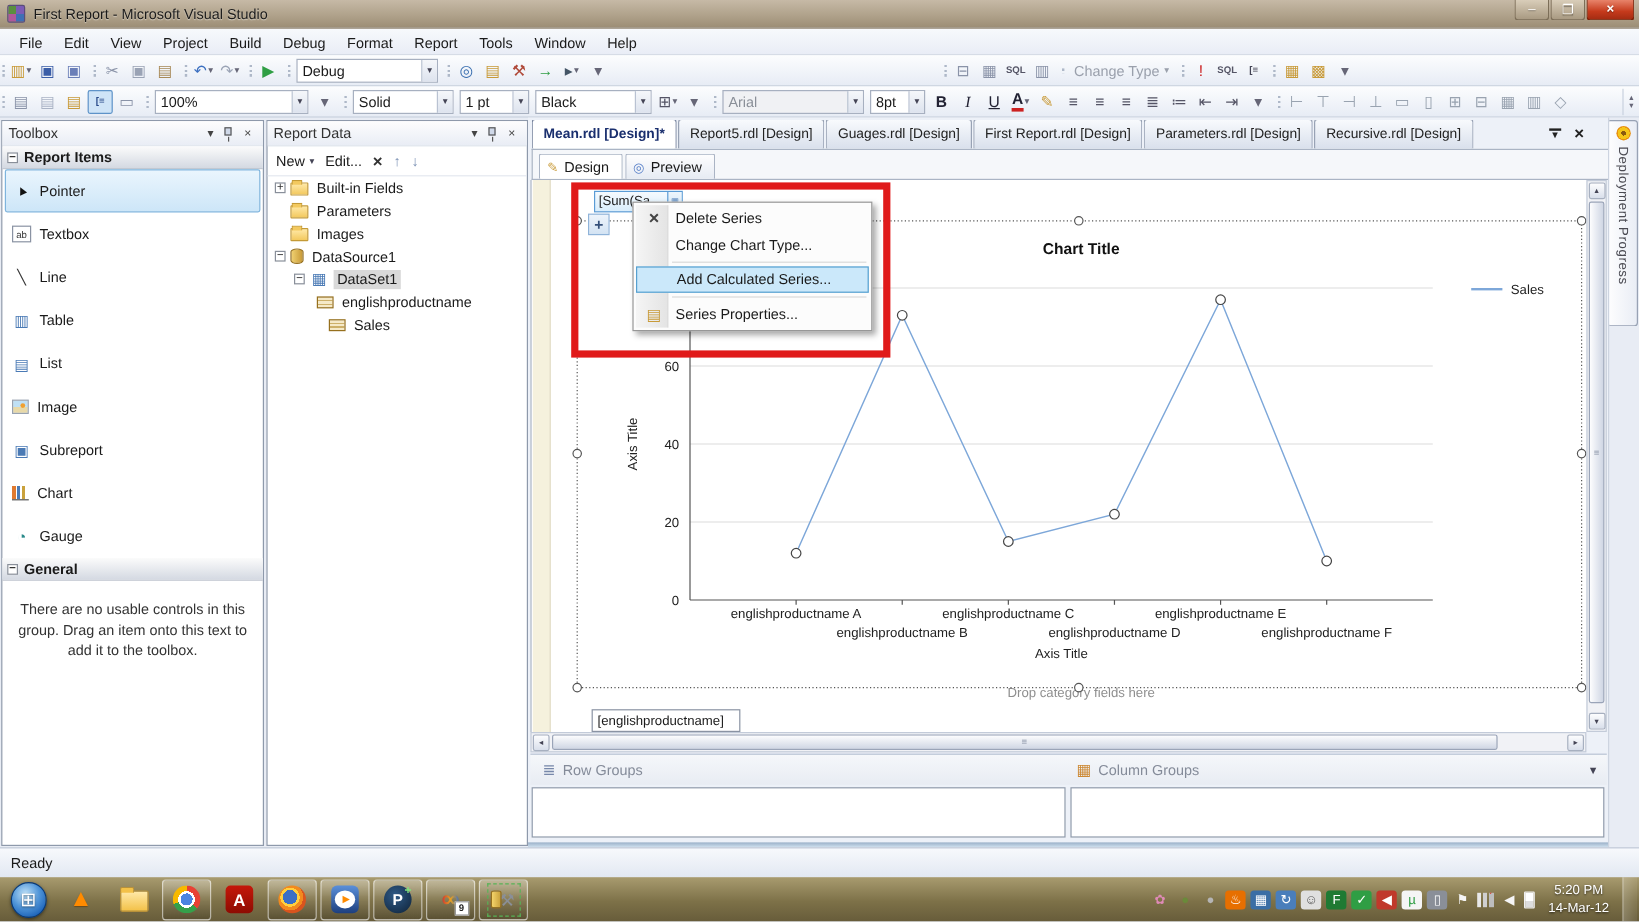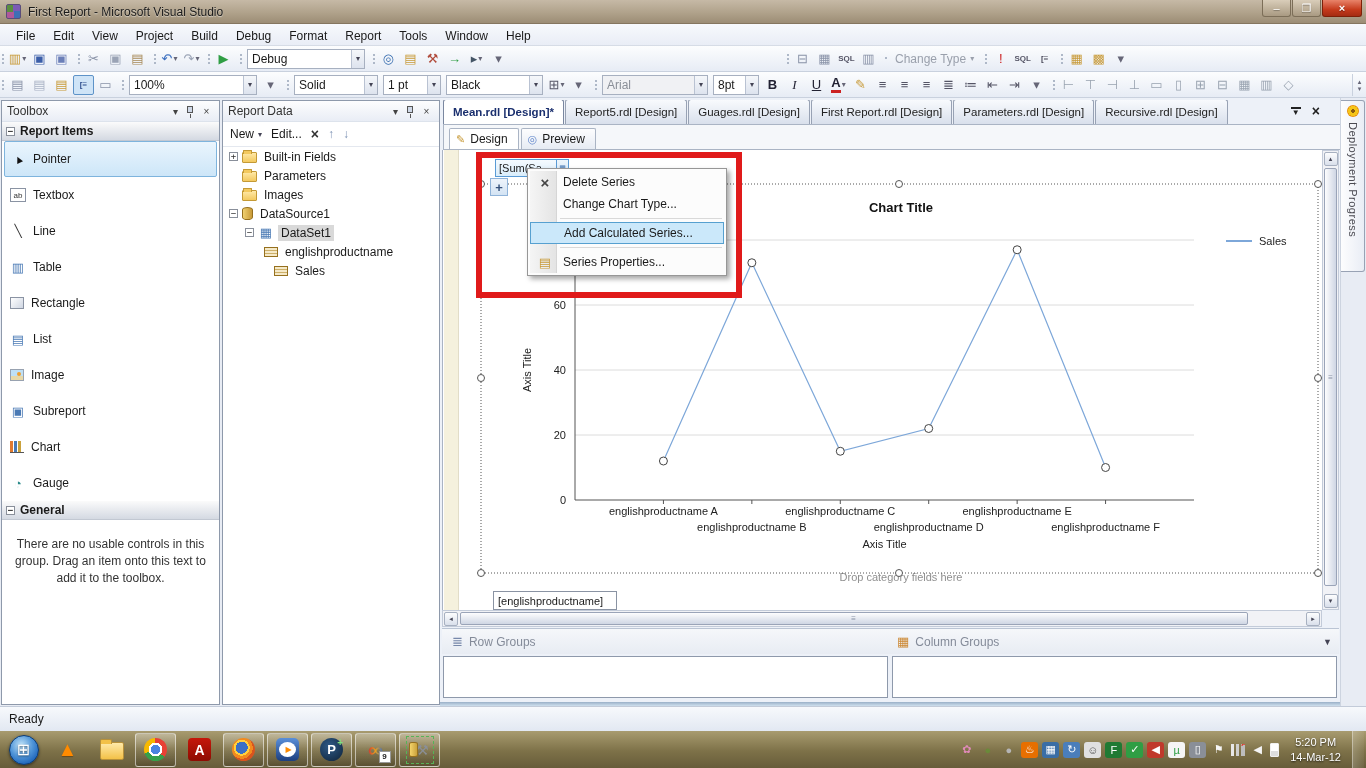--- a/index.html
+++ b/index.html
@@ -397,21 +397,21 @@
           <span class="ca">▾</span>
         </div>
         <div class="tbi dd">
           <span style="color: rgb(85, 85, 102);">⊞</span>
         </div>
         <div class="tbi">
           <span style="color: rgb(102, 102, 119);">▾</span>
         </div>
       </div>
       <div class="tbseg">
-        <div class="combo dis" style="width: 106px;">
+        <div class="combo dis" style="width: 118px;">
           <span class="cv">Arial</span>
           <span class="ca">▾</span>
         </div>
         <div class="combo" style="width: 46px;">
           <span class="cv">8pt</span>
           <span class="ca">▾</span>
         </div>
         <div class="tbi tb-b">
           <span style="color: rgb(34, 34, 51);">B</span>
         </div>
@@ -515,24 +515,20 @@
         <span class="ic ic-textbox"></span>
         <span>Textbox</span>
       </div>
       <div class="tbx-item">
         <span class="ic ic-line"></span>
         <span>Line</span>
       </div>
       <div class="tbx-item">
         <span class="ic ic-table"></span>
         <span>Table</span>
-      </div>
-      <div class="tbx-item">
-        <span class="ic ic-rectangle"></span>
-        <span>Rectangle</span>
       </div>
       <div class="tbx-item">
         <span class="ic ic-list"></span>
         <span>List</span>
       </div>
       <div class="tbx-item">
         <span class="ic ic-image"></span>
         <span>Image</span>
       </div>
       <div class="tbx-item">

